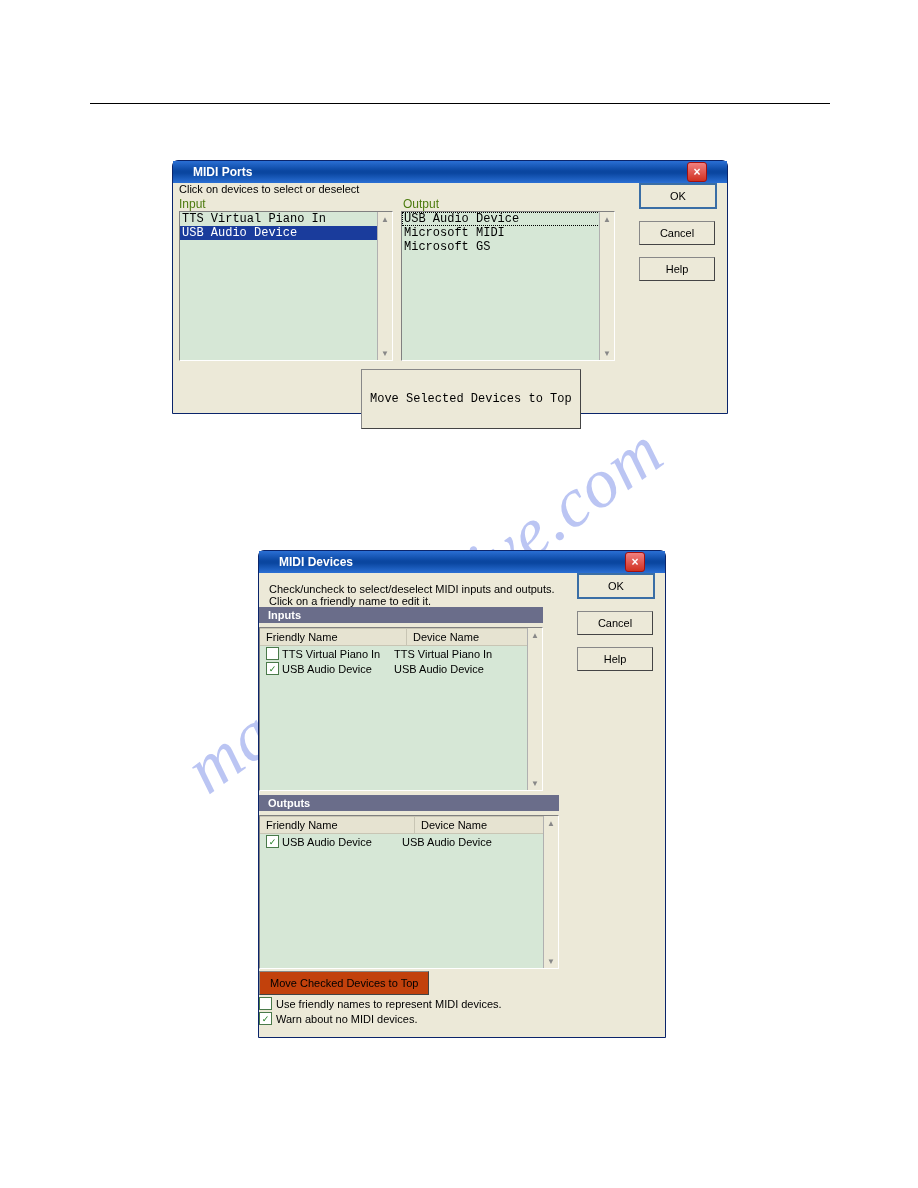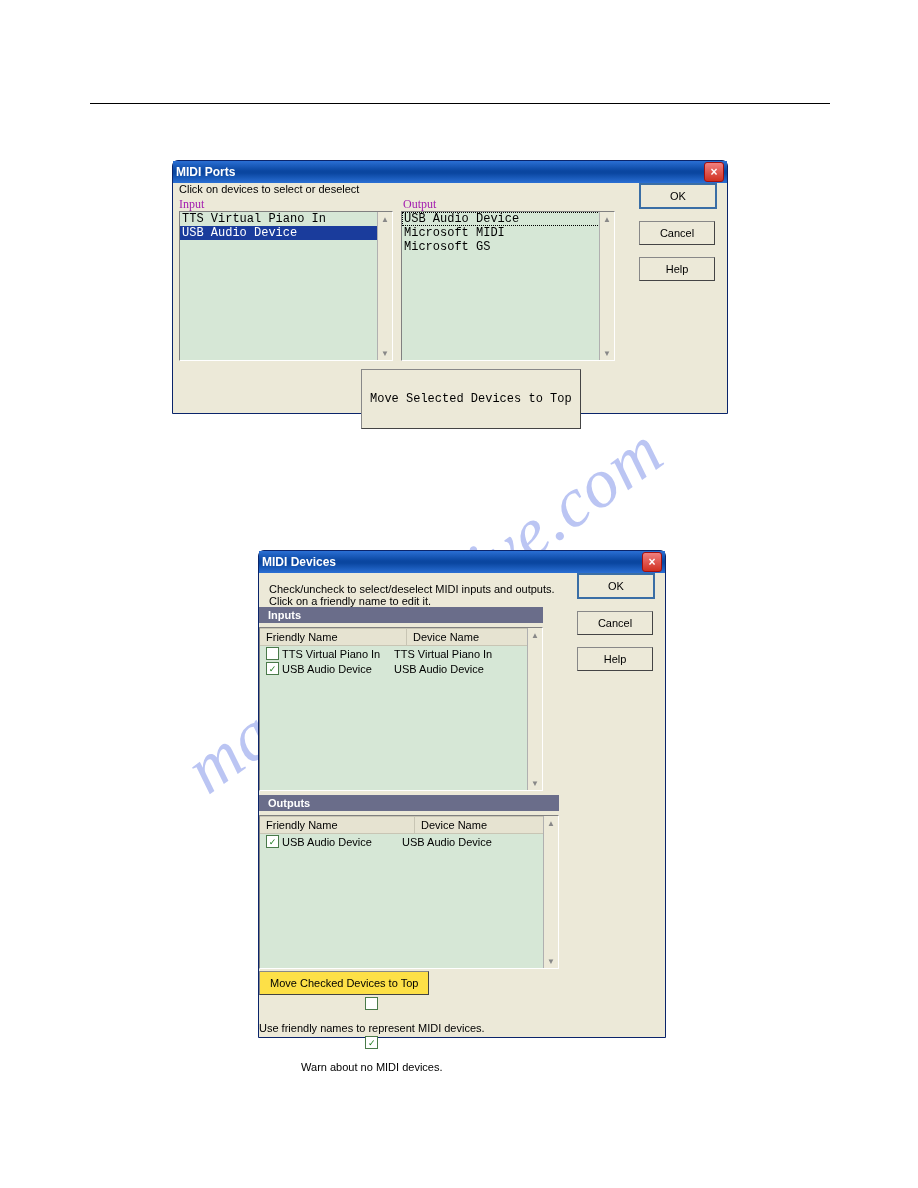--- a/index.html
+++ b/index.html
@@ -41,21 +41,21 @@
   position: absolute;
   background: #ece9d8;
   border: 1px solid #0a246a;
   border-radius: 6px 6px 0 0;
 }
 .titlebar {
   height: 22px;
   background: linear-gradient(to bottom, #2a6fd4 0%, #0a46a0 45%, #0a46a0 55%, #2a6fd4 100%);
   display: flex;
   align-items: center;
-  padding: 0 3px;
+  padding: 0 20px;
   color: #fff;
   font-weight: bold;
   font-size: 12px;
 }
 .titlebar .spacer { flex: 1; }
 .closebox {
   width: 18px;
   height: 18px;
   background: linear-gradient(#f08080,#d03020);
   border: 1px solid #a01010;
@@ -78,21 +78,21 @@
   border: 1px solid #888;
   border-right-color: #444;
   border-bottom-color: #444;
   font-size: 11px;
   display: flex;
   align-items: center;
   justify-content: center;
 }
 .btn.default { border: 2px solid #3a6ea5; }
 .instr { font-family: Liberation Sans, sans-serif; font-size: 11px; }
-.colhead { font-family: Liberation Serif, serif; font-size: 12px; color: #a21caf; }
+.colhead { font-family: Liberation Sans, sans-serif; font-size: 12px; color: #4d7c0f; }
 .listbox {
   background: #d6e7d6;
   border: 1px solid #808080;
   border-right-color: #fff;
   border-bottom-color: #fff;
   overflow: hidden;
   position: relative;
 }
 .scrollbar {
   position: absolute; right: 0; top: 0; bottom: 0; width: 14px;
@@ -113,21 +113,21 @@
 .movebtn {
   height: 22px; padding: 18px 8px; border: 1px solid #888;
   border-right-color: #444; border-bottom-color: #444;
   background: #ece9d8;
   font-family: "Courier New", monospace; font-size: 12px;
   display: inline-flex; align-items: center;
 }
 .movebtn2 {
   height: 22px; padding: 0 10px; border: 1px solid #888;
   border-right-color: #444; border-bottom-color: #444;
-  background: #fde047;
+  background: #c2410c;
   font-size: 11px;
   display: inline-flex; align-items: center;
 }
 
 .sectionhdr {
   background: #6a6d8a; color: #fff; font-weight: bold;
   font-size: 11px; padding: 2px 6px;
 }
 .devrow { display: flex; font-size: 11px; padding: 1px 6px; align-items: center; }
 .devrow .fn { flex: 0 0 50%; display: flex; align-items: center; gap: 3px; }
@@ -135,21 +135,21 @@
 .devhead { display: flex; font-size: 11px; background: #e6e3d1; }
 .devhead > div { flex: 0 0 50%; padding: 2px 6px; border: 1px solid #c8c5b4; border-left: none; }
 .chk {
   width: 11px; height: 11px; border: 1px solid #4a7a4a; background: #fff;
   display: inline-flex; align-items: center; justify-content: center;
   font-size: 9px; color: #1a7a1a;
 }
 .chk.checked::after { content: "✓"; }
 .smalltext { font-size: 11px; color: #000; }
 .light2 { font-size: 11px; }
-.checkline { display: flex; align-items: center; gap: 12px; font-size: 11px; flex-direction: column; }
+.checkline { display: flex; align-items: center; gap: 4px; font-size: 11px; }
 
 </style>
 </head>
 <body>
 
 <div class="page">
 <hr class="topline">
 
 <div class="watermark-text">manualarchive.com</div>
 

